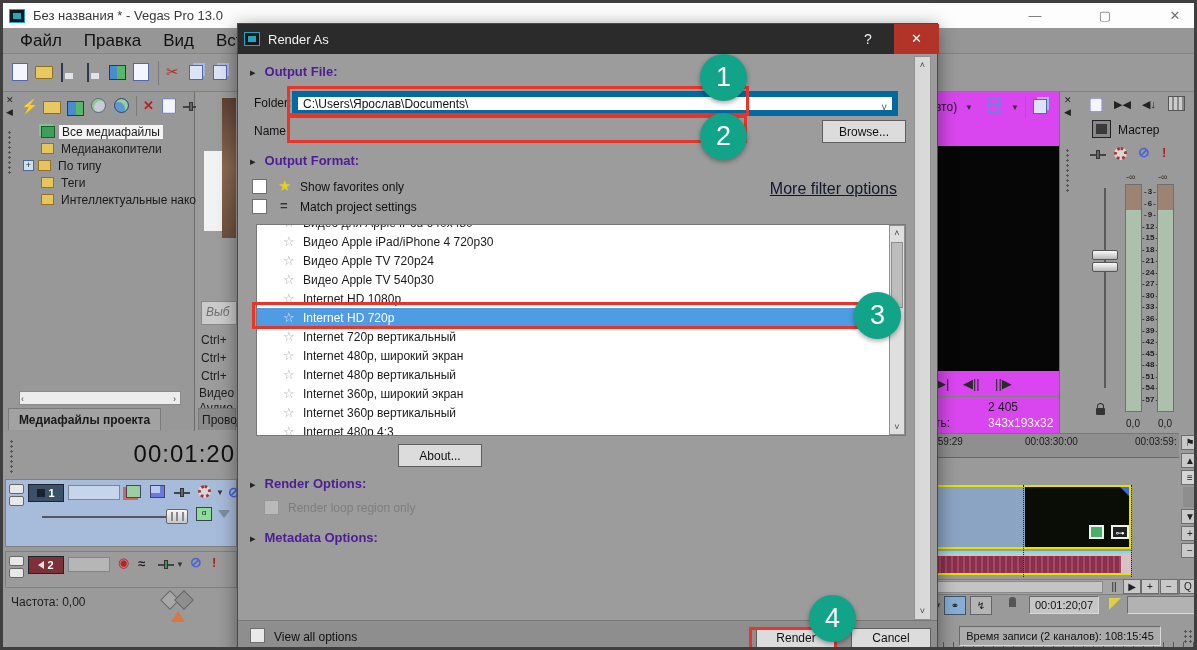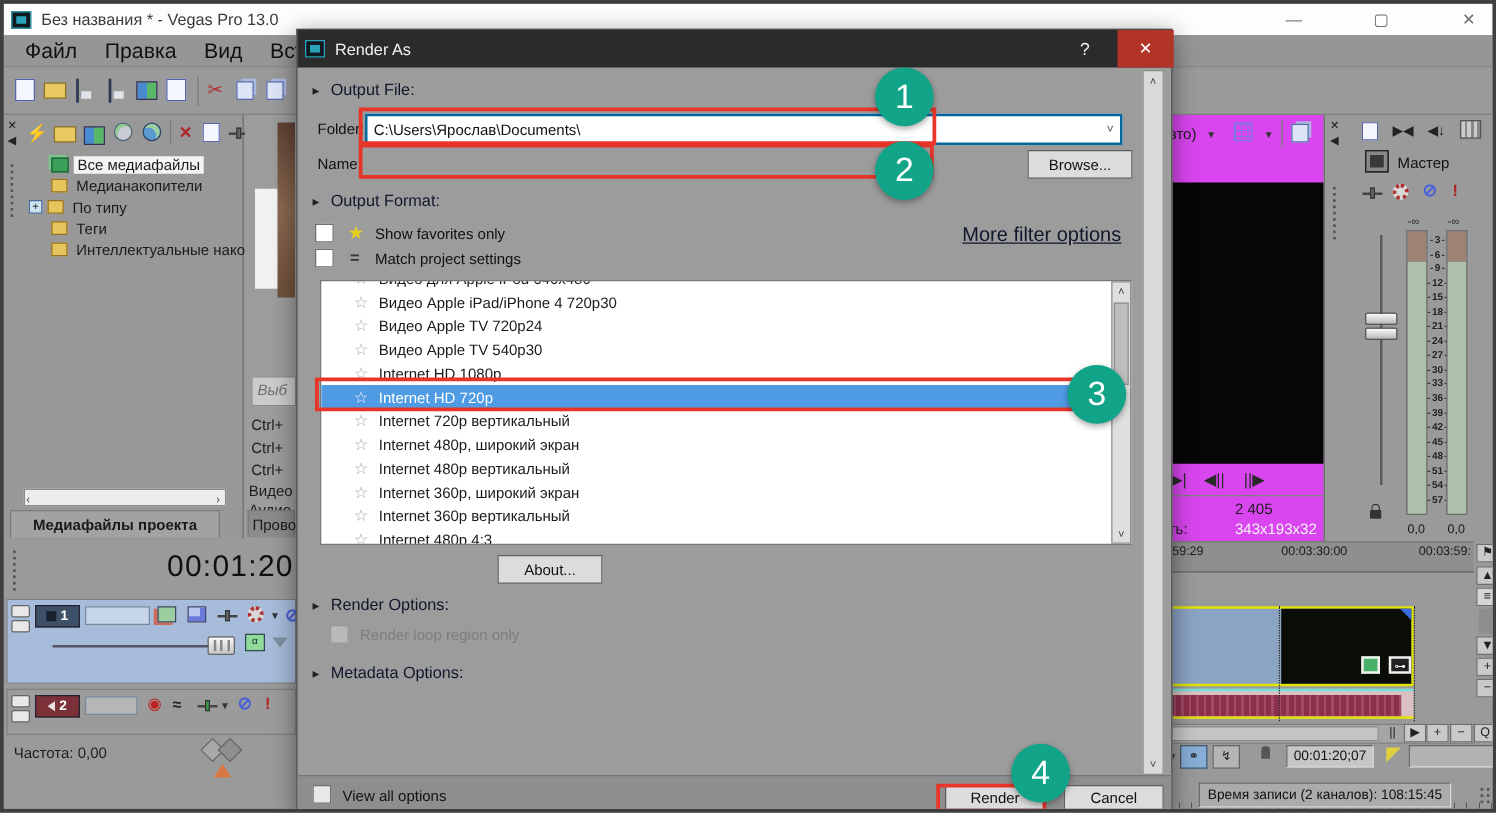--- a/index.html
+++ b/index.html
@@ -78,24 +78,24 @@
   #ruler::after{content:"";position:absolute;left:0;bottom:0;width:100%;height:5px;
     background:repeating-linear-gradient(90deg,#555 0 1px,transparent 1px 10px)}
   .rmark{position:absolute;top:3px;font-size:10px;color:#1c1c1c;white-space:nowrap}
   .sqbtn{position:absolute;width:18px;height:15px;background:#c9c9c9;border:1px solid #6e6e6e;font-size:10px;color:#222;display:flex;align-items:center;justify-content:center;line-height:1}
   .sunken{position:absolute;background:#ababab;border:1px solid;border-color:#6a6a6a #d8d8d8 #d8d8d8 #6a6a6a;font-size:11px;color:#111;display:flex;align-items:center}
   
   #dlg{left:234px;top:20px;width:701px;height:630px;background:#9c9c9c;border:1px solid #4a4a4a;box-shadow:0 4px 18px rgba(0,0,0,.45);z-index:10}
   #dlgtitle{position:absolute;left:0;top:0;width:100%;height:30px;background:#2b2b2b;display:flex;align-items:center}
   #dlgtitle .vicon{border-color:#2aa3b8}
   #dlgname{color:#f2f2f2;font-size:13px}
-  .dlghdr{position:absolute;font-size:13px;font-weight:normal;color:#0f172a}
+  .dlghdr{position:absolute;font-size:13px;font-weight:bold;color:#4c1d95}
   .dlghdr::before{content:"▸";font-weight:normal;margin-right:9px;font-size:11px;color:#222}
   .lbl{position:absolute;font-size:12px;color:#111}
-  .tfield{position:absolute;background:#fff;border:2px solid #0369a1;font-size:12px;color:#111;display:flex;align-items:center;padding:0 5px;white-space:nowrap;overflow:hidden}
+  .tfield{position:absolute;background:#fff;border:6px solid #0369a1;font-size:12px;color:#111;display:flex;align-items:center;padding:0 5px;white-space:nowrap;overflow:hidden}
   .cb{position:absolute;width:15px;height:15px;background:#fff;border:1px solid #6f6f6f}
   .cb.dis{background:#b9b9b9;border-color:#979797}
   .btn{position:absolute;background:#dcdcdc;border:1px solid #5f5f5f;font-size:12px;color:#111;display:flex;align-items:center;justify-content:center}
   .link{position:absolute;font-size:16px;color:#0f172a;text-decoration:underline}
   #tpllist{position:absolute;background:#fff;border:1px solid #787878;overflow:hidden}
   .tpl{display:flex;align-items:center;height:19px;padding-left:26px;font-size:12px;color:#1a1a1a;white-space:nowrap}
   .tpl .tstar{color:#a9a9a9;font-size:13px;width:20px}
   .tplsel{background:#4f9be4;color:#fff}
   .tplsel .tstar{color:#eef}
   .tplcut{margin-top:-12px}
@@ -186,21 +186,21 @@
         <div class="trow">
           <span class="tico-folder"></span>
           <span class="tlbl">Интеллектуальные нако</span>
         </div>
       </div>
 
     <div class="hsb" style="left:16px;top:299px;width:162px;height:14px"></div>
     <span class="sarr" style="left:18px;top:302px">‹</span>
     <span class="sarr" style="left:170px;top:302px">›</span>
 
-    <div class="tab" style="left:5px;top:316px;width:168px;background:#a2a2a2;font-weight:bold">Медиафайлы проекта</div>
+    <div class="tab" style="left:5px;top:316px;width:153px;background:#a2a2a2;font-weight:bold">Медиафайлы проекта</div>
   </div>
 
   <div id="trimmer" class="abs">
     <div class="abs" style="left:8px;top:59px;width:32px;height:80px;background:#f2f2f2"></div>
     <div class="abs" style="left:26px;top:6px;width:14px;height:140px;background:linear-gradient(#5f4234,#8a6950,#6f503c)"></div>
     <div class="abs" style="left:5px;top:209px;width:36px;height:24px;background:#cbcbcb;border:1px solid #8a8a8a;font-style:italic;color:#6f6f6f;font-size:12px;padding:3px 0 0 4px">Выб</div>
     <div class="abs" style="left:5px;top:241px">
         <div class="ctrlfrag">Ctrl+</div>
         <div class="ctrlfrag">Ctrl+</div>
         <div class="ctrlfrag">Ctrl+</div>

